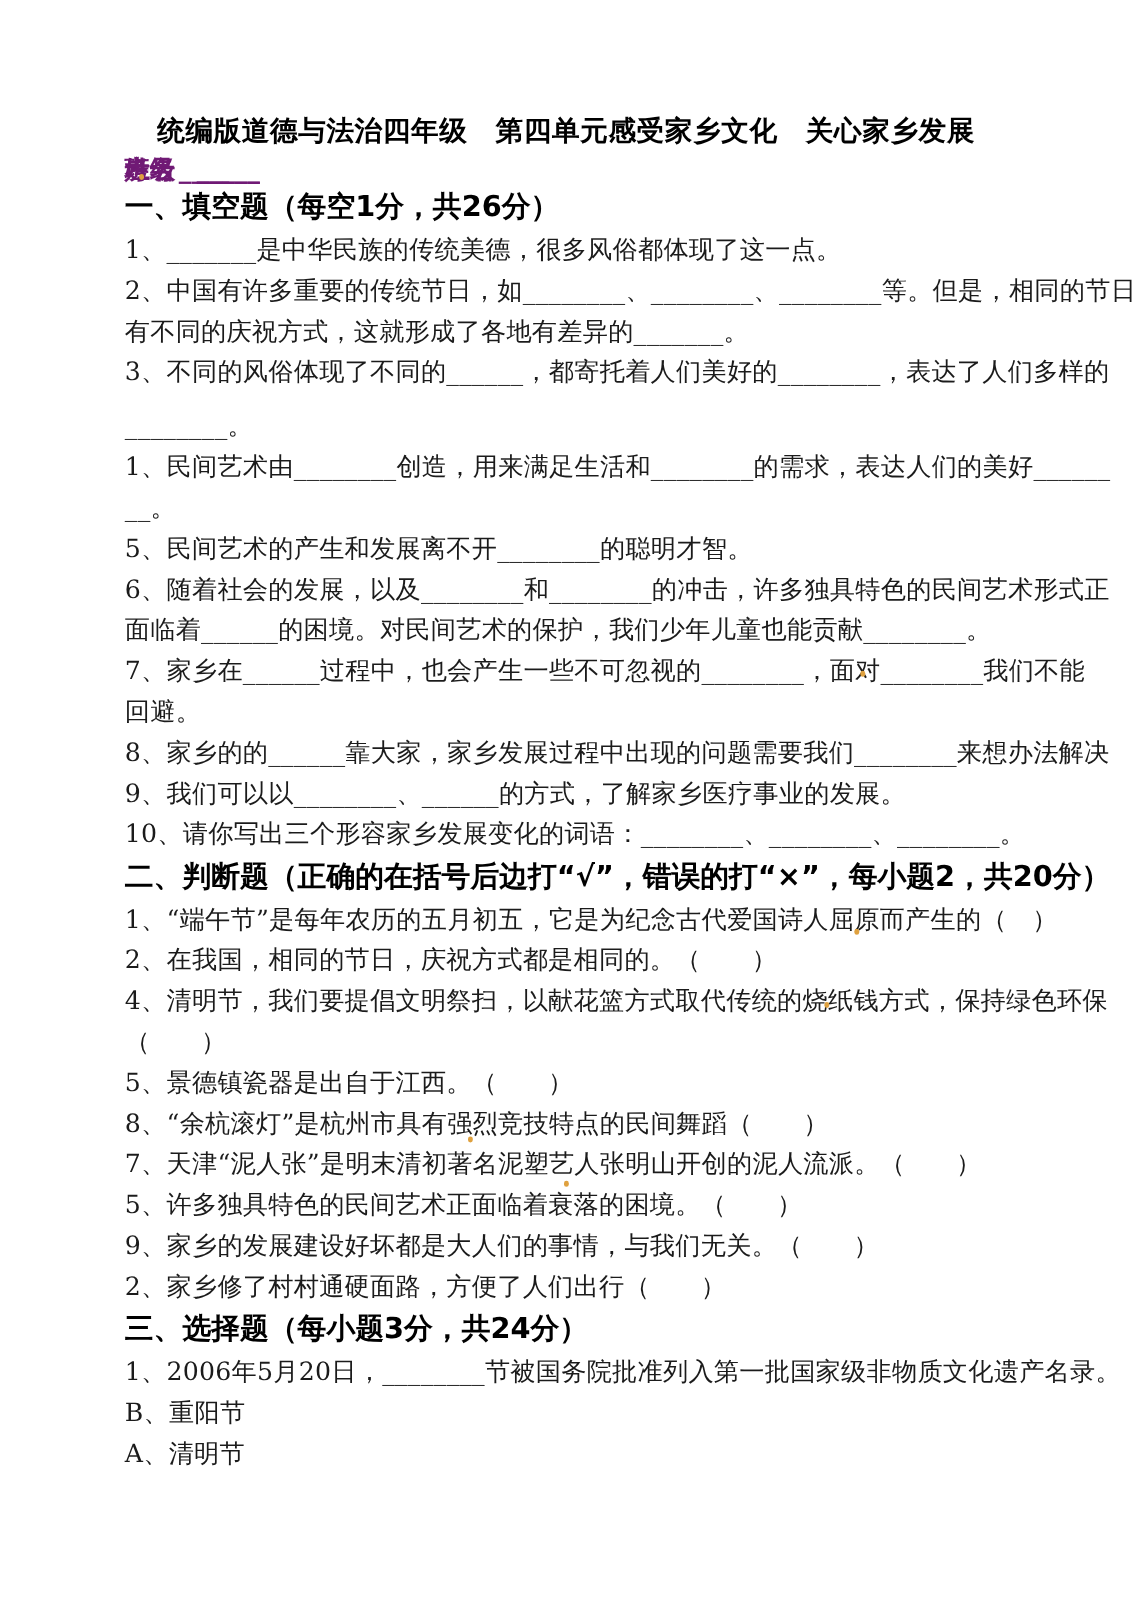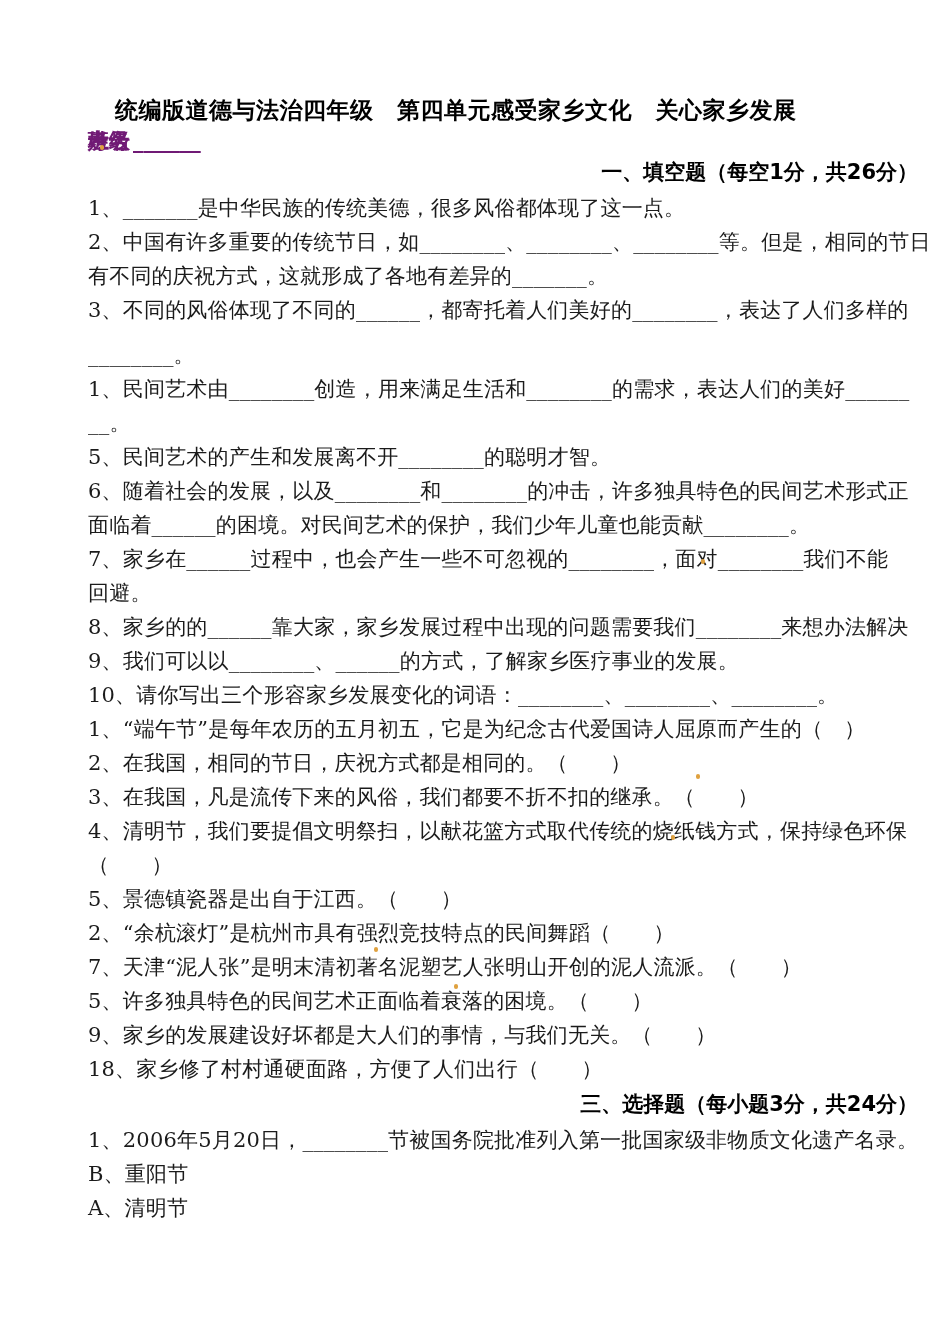--- a/index.html
+++ b/index.html
@@ -1,31 +1,31 @@
 <!DOCTYPE html>
 <html><head>
 <meta charset="utf-8">
 <style>
   html,body{margin:0;padding:0;background:#ffffff;}
   body{width:950px;height:1344px;overflow:hidden;position:relative;
        font-family:"DejaVu Serif","Liberation Serif",serif;color:#1b1b1b;}
-  .page{position:absolute;left:0;top:0;width:868px;height:1344px;background:#fff;}
+  .page{position:absolute;left:16px;top:0;width:868px;height:1344px;background:#fff;}
   .content{position:absolute;left:88px;top:96px;width:830px;}
   .title{font-family:"DejaVu Sans","Liberation Sans",sans-serif;font-weight:bold;
          font-size:23px;line-height:28px;color:#000;padding-left:27px;margin:0 0 3px 0;
          letter-spacing:0.5px;white-space:nowrap;}
   .meta{position:relative;height:31px;font-family:"DejaVu Sans","Liberation Sans",sans-serif;
         font-weight:bold;font-size:21px;color:#701a75;}
   .meta .m{position:absolute;top:0;white-space:nowrap;}
   .m1{left:0;} .m2{left:330;} .m3{left:640;}
   .meta .blank{font-weight:bold;letter-spacing:0;}
   .m1 .blank,.m2 .blank{margin-left:18px;}
   .m3 .blank{margin-left:3px;}
   .heading{font-family:"DejaVu Sans","Liberation Sans",sans-serif;font-weight:bold;
-           font-size:21px;line-height:24px;color:#000;margin:2px 0 13px 0;white-space:nowrap;text-align:right;}
+           font-size:24px;line-height:24px;color:#000;margin:2px 0 13px 0;white-space:nowrap;}
   .line{font-size:21px;line-height:23px;margin:0 0 11px 0;white-space:nowrap;
         letter-spacing:0.2px;}
   .g8{margin-top:22px;} .g10{margin-top:10px;} .g6{margin-top:6px;}
   .mark{position:absolute;width:4px;height:5px;border-radius:2px;background:#dfa13f;}
 </style>
 </head>
 <body>
 
 <div class="page">
   <div class="content">
@@ -48,31 +48,31 @@
         <div class="line">1、民间艺术由________创造，用来满足生活和________的需求，表达人们的美好______</div>
         <div class="line">__。</div>
         <div class="line">5、民间艺术的产生和发展离不开________的聪明才智。</div>
         <div class="line">6、随着社会的发展，以及________和________的冲击，许多独具特色的民间艺术形式正</div>
         <div class="line">面临着______的困境。对民间艺术的保护，我们少年儿童也能贡献________。</div>
         <div class="line">7、家乡在______过程中，也会产生一些不可忽视的________，面对________我们不能</div>
         <div class="line">回避。</div>
         <div class="line">8、家乡的的______靠大家，家乡发展过程中出现的问题需要我们________来想办法解决</div>
         <div class="line">9、我们可以以________、______的方式，了解家乡医疗事业的发展。</div>
         <div class="line">10、请你写出三个形容家乡发展变化的词语：________、________、________。</div>
+        <div class="heading">二、判断题（正确的在括号后边打“√”，错误的打“×”，每小题2，共20分）</div>
         <div class="line">1、“端午节”是每年农历的五月初五，它是为纪念古代爱国诗人屈原而产生的（　）</div>
         <div class="line">2、在我国，相同的节日，庆祝方式都是相同的。（　　）</div>
-        <div class="line">3、在我国，凡是流传下来的风俗，我们都要不折不扣的继承。（　　）</div>
         <div class="line">4、清明节，我们要提倡文明祭扫，以献花篮方式取代传统的烧纸钱方式，保持绿色环保</div>
         <div class="line g10">（　　）</div>
         <div class="line">5、景德镇瓷器是出自于江西。（　　）</div>
-        <div class="line">2、“余杭滚灯”是杭州市具有强烈竞技特点的民间舞蹈（　　）</div>
+        <div class="line">8、“余杭滚灯”是杭州市具有强烈竞技特点的民间舞蹈（　　）</div>
         <div class="line">7、天津“泥人张”是明末清初著名泥塑艺人张明山开创的泥人流派。（　　）</div>
         <div class="line">5、许多独具特色的民间艺术正面临着衰落的困境。（　　）</div>
         <div class="line">9、家乡的发展建设好坏都是大人们的事情，与我们无关。（　　）</div>
-        <div class="line">18、家乡修了村村通硬面路，方便了人们出行（　　）</div>
+        <div class="line">2、家乡修了村村通硬面路，方便了人们出行（　　）</div>
         <div class="heading">三、选择题（每小题3分，共24分）</div>
         <div class="line g6">1、2006年5月20日，________节被国务院批准列入第一批国家级非物质文化遗产名录。</div>
         <div class="line">B、重阳节</div>
         <div class="line">A、清明节</div>
       </div>
   </div>
 
   <div id="marks">
       <div class="mark" style="left: 100px; top: 145px;"></div>
       <div class="mark" style="left: 701px; top: 559px;"></div>

